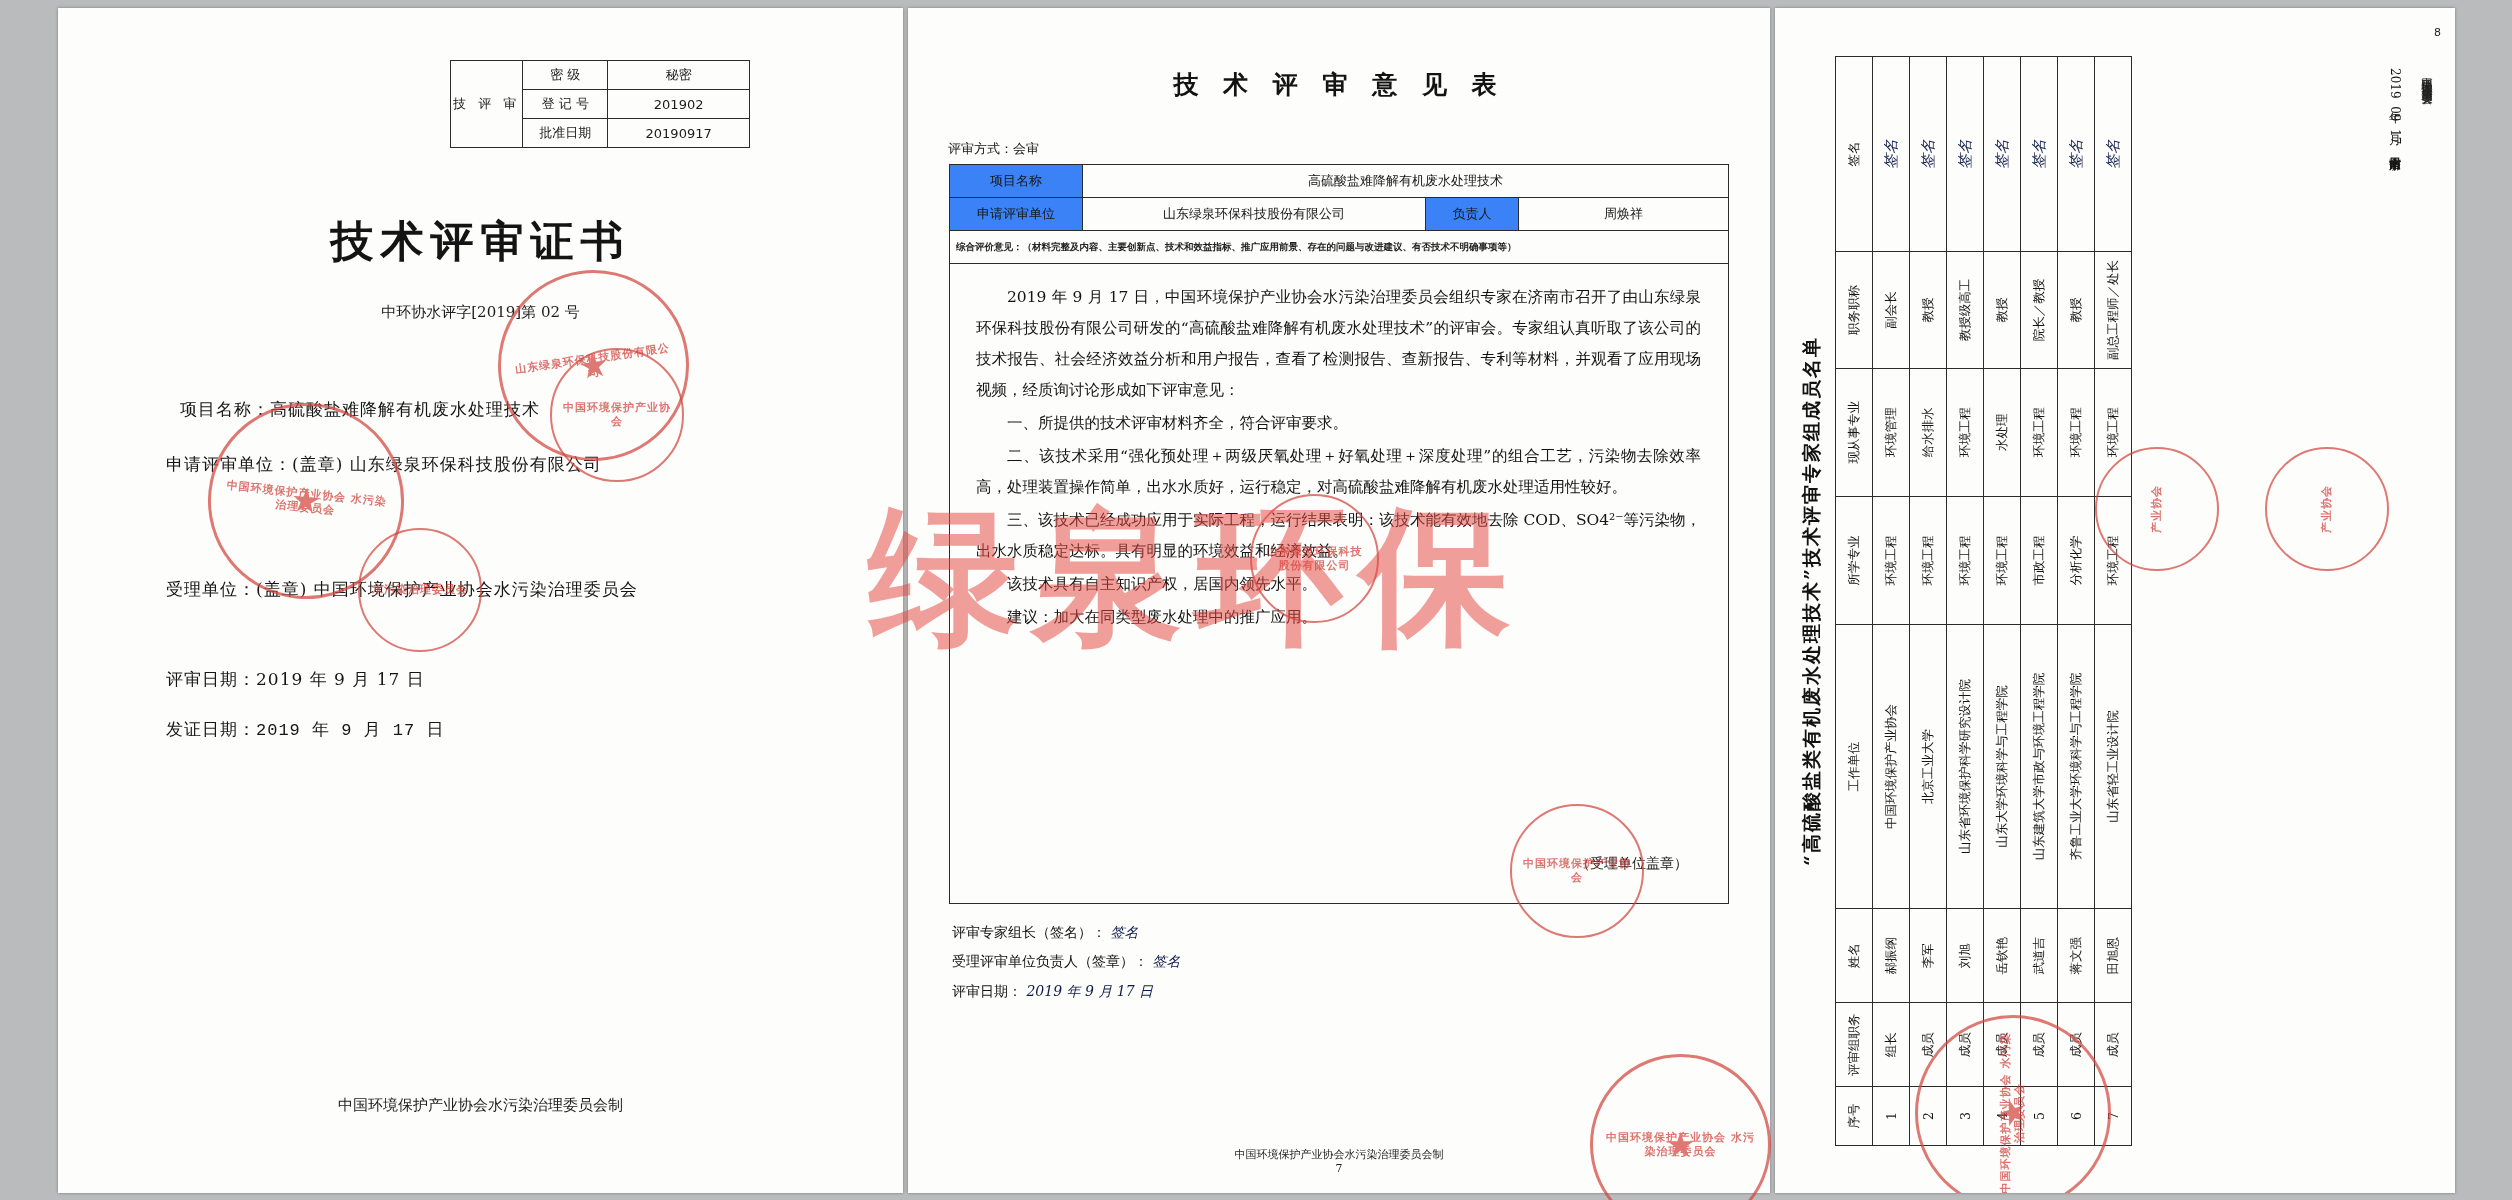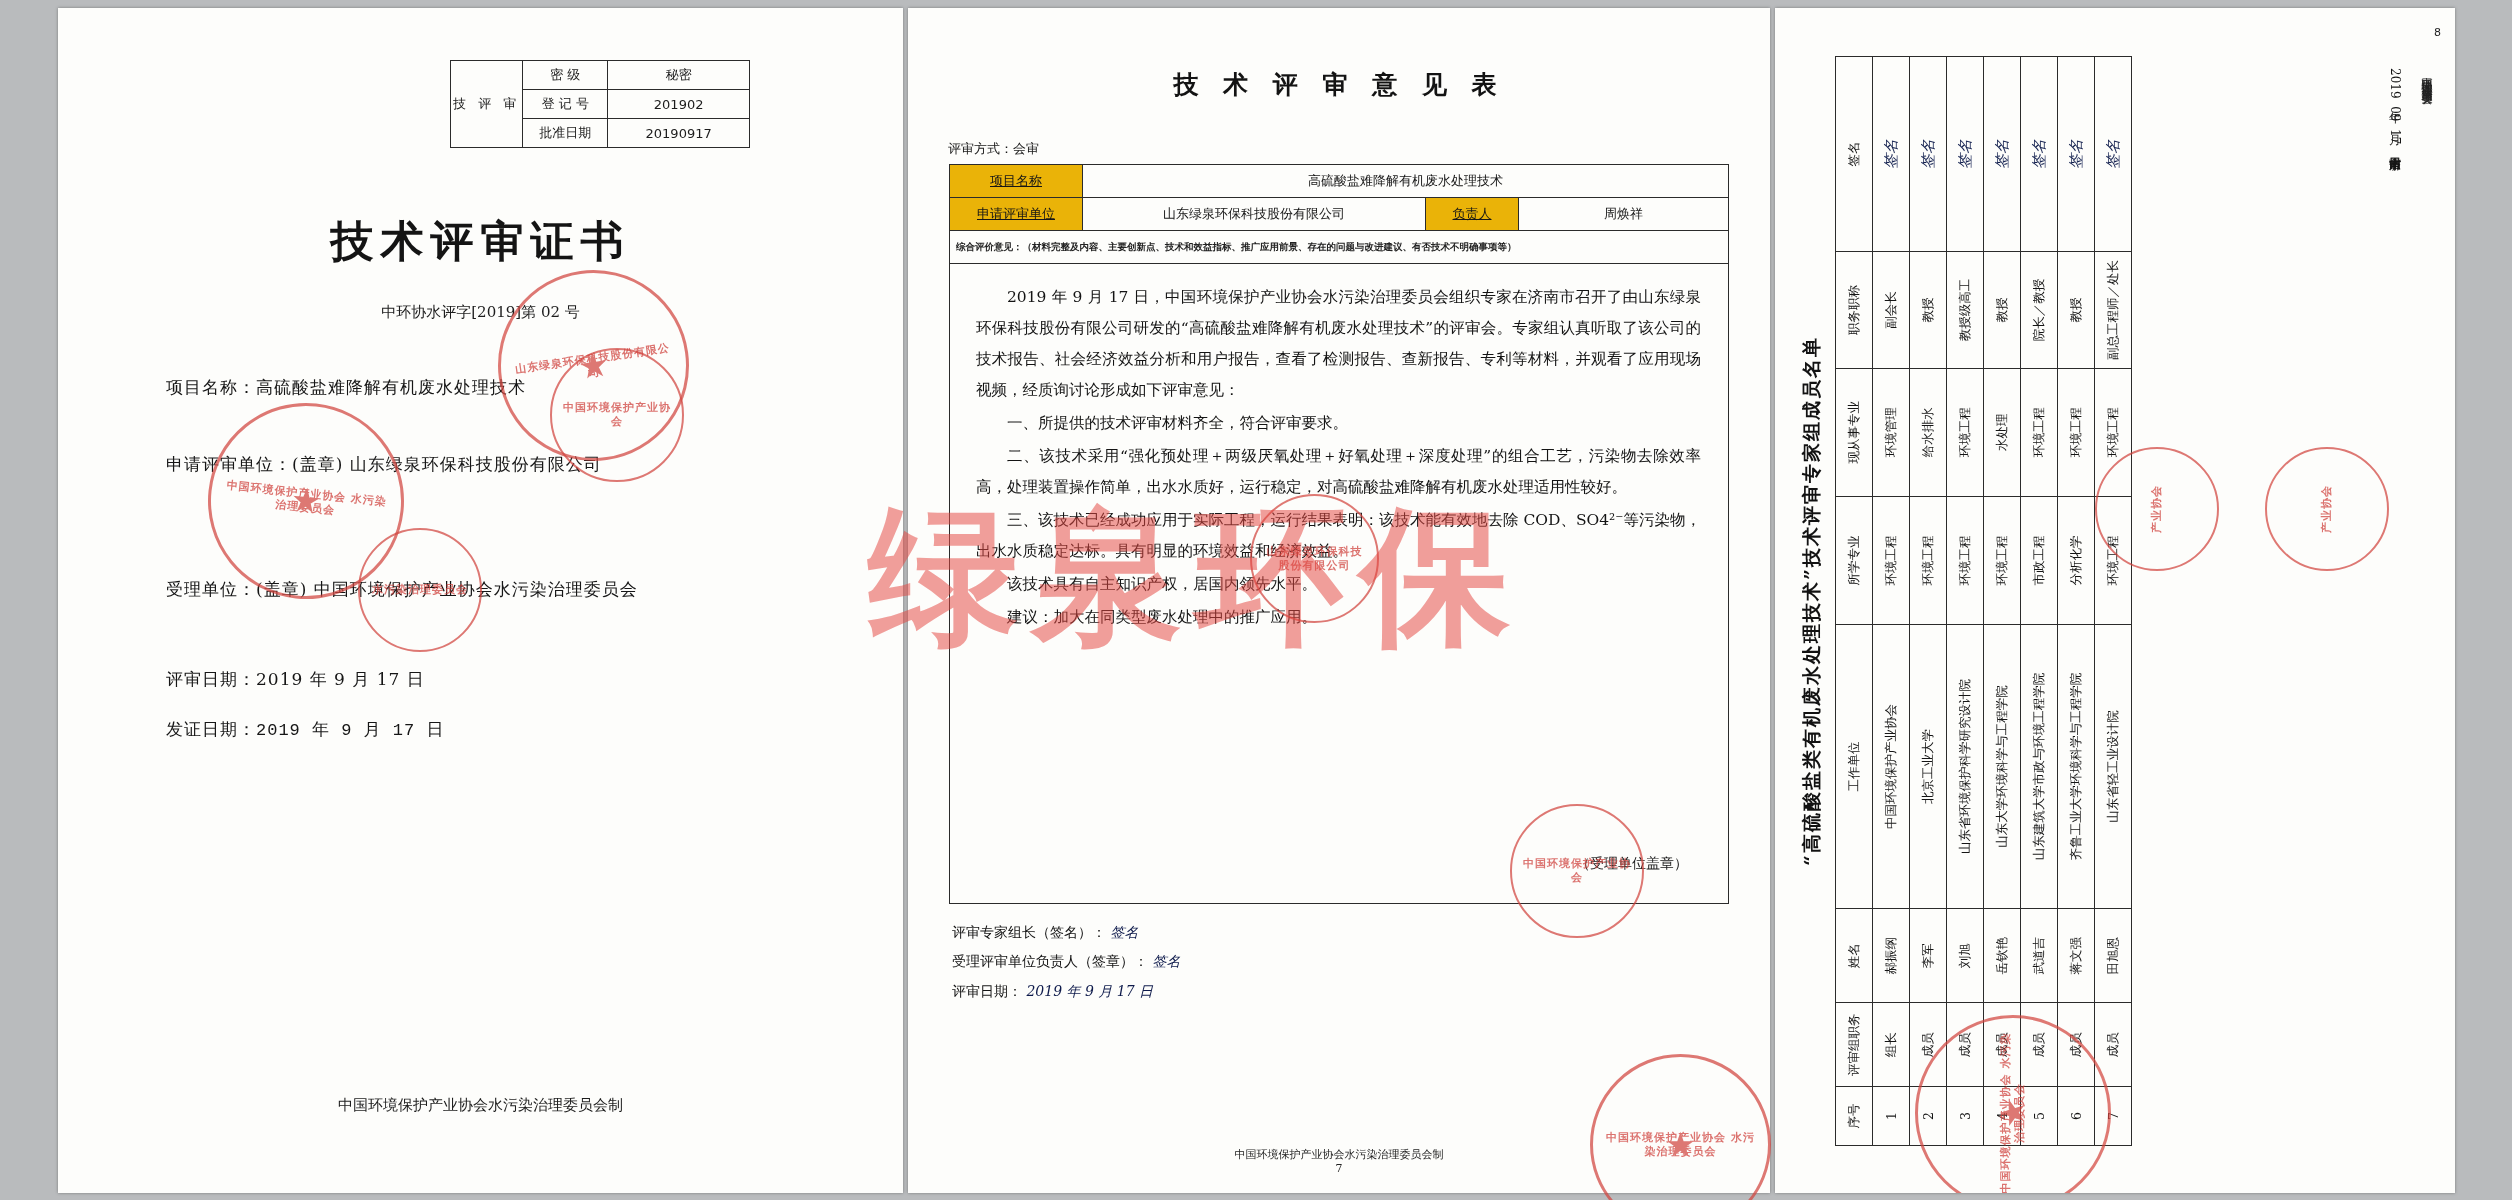--- a/index.html
+++ b/index.html
@@ -40,21 +40,21 @@
   .p1-sub{
     position:absolute;left:0;right:0;top:295px;
     text-align:center;font-size:15px;color:#1d1d1d;
     font-family:"DejaVu Serif","Liberation Serif",serif;
   }
   .p1-line{
     position:absolute;left:108px;font-size:17px;color:#161616;
     font-family:"DejaVu Serif","Liberation Serif",serif;
     letter-spacing:1px;
   }
-  #l1{top:368px;}
+  #l1{top:390px;margin-left:14px;}
   #l2{top:445px;}
   #l3{top:570px;}
   #l4{top:660px;}
   #l5{top:710px;font-family:Liberation Mono, monospace;}
   .p1-foot{
     position:absolute;left:0;right:0;bottom:78px;text-align:center;
     font-size:15px;color:#1c1c1c;
     font-family:"DejaVu Serif","Liberation Serif",serif;
   }
   
@@ -87,21 +87,21 @@
   .p2-method{
     margin:39px 0 6px 40px;font-size:13px;color:#181818;
     font-family:"DejaVu Serif","Liberation Serif",serif;
   }
   .p2-table{
     margin:0 auto;width:780px;border-collapse:collapse;
     font-size:13px;color:#161616;
     font-family:"DejaVu Serif","Liberation Serif",serif;
   }
   .p2-table td{border:1px solid #2b2b2b;padding:5px 6px;height:22px;}
-  .p2-table td.k{width:120px;text-align:center;background:#eab308;text-decoration:underline;}
+  .p2-table td.k{width:120px;text-align:center;background:#3b82f6;}
   .p2-table td.c{text-align:center;}
   .p2-note{
     font-size:9.5px;color:#222;line-height:1.4;text-align:left;font-weight:bold;
   }
   .p2-body{
     position:relative;
     margin:0 auto;width:780px;
     border:1px solid #2b2b2b;border-top:none;
     min-height:640px;
     padding:18px 26px 10px 26px;

